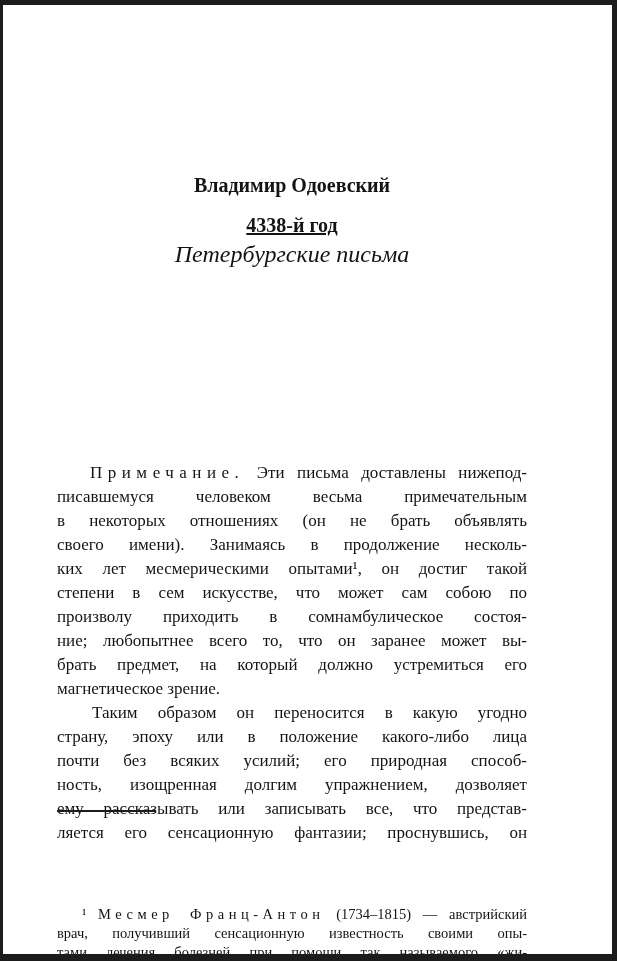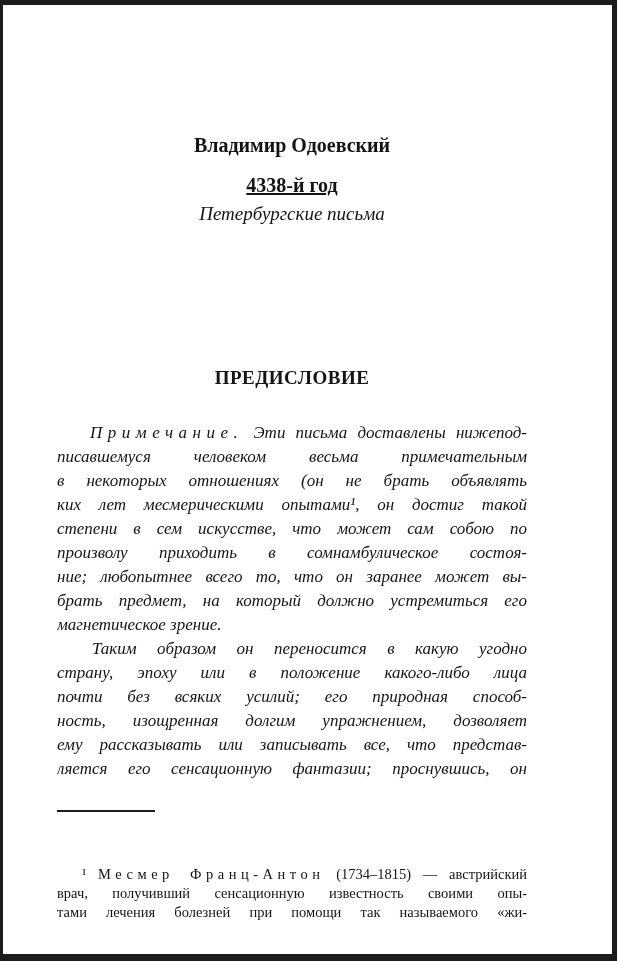--- a/index.html
+++ b/index.html
@@ -14,56 +14,55 @@
     height: 961px;
     box-sizing: border-box;
     background: #ffffff;
     border-top: 5px solid #1c1c1c;
     border-left: 3px solid #1c1c1c;
     border-right: 5px solid #1c1c1c;
     border-bottom: 7px solid #1c1c1c;
     color: #141414;
     overflow: hidden;
   }
-  .abs { position: absolute; left: 54px; width: 470px; }
+  .abs { position: absolute; left: 54px; width: 470px; margin-top: 40px; }
   .author {
     top: 129px;
     text-align: center;
     font-weight: bold;
     font-size: 20px;
     line-height: 22px;
   }
   .book-title {
     top: 169px;
     text-align: center;
     font-weight: bold;
     font-size: 20px;
     line-height: 22px;
     text-decoration: underline;
   }
   .book-subtitle {
     top: 198px;
     text-align: center;
     font-style: italic;
-    font-size: 19px;
+    font-size: 24px;
     line-height: 22px;
   }
   .heading {
     top: 362px;
     text-align: center;
     font-weight: bold;
     font-size: 19px;
     letter-spacing: 0.5px;
     line-height: 22px;
   }
   .body-text {
     top: 416px;
     font-size: 17px;
     line-height: 24px;
-    font-style: italic;
   }
   .bl { height: 24px; overflow: hidden; }
   .j { text-align: justify; text-align-last: justify; }
   .left { text-align: center; text-align-last: left; }
   .indent1 { padding-left: 33px; box-sizing: border-box; }
   .indent2 { padding-left: 35px; box-sizing: border-box; }
   .indent3 { padding-left: 25px; box-sizing: border-box; }
   .spaced { letter-spacing: 5.5px; }
   .spaced2 { letter-spacing: 4.5px; }
   .fnrule {
@@ -83,26 +82,26 @@
 </style>
 </head>
 <body>
 
 <div class="page">
 
   <div class="abs author">Владимир Одоевский</div>
   <div class="abs book-title">4338-й год</div>
   <div class="abs book-subtitle">Петербургские письма</div>
 
-  <div class="abs heading">ПРЕДИСЛОВИЕ</div>
 
   <div class="abs body-text">
     <div class="bl j indent1"><span class="spaced">Примечание.</span><span> Эти письма доставлены нижепод-</span></div>
     <div class="bl j">писавшемуся человеком весьма примечательным</div>
     <div class="bl j">в некоторых отношениях (он не брать объявлять</div>
+    <div class="bl j">своего имени). Занимаясь в продолжение несколь-</div>
     <div class="bl j">ких лет месмерическими опытами¹, он достиг такой</div>
     <div class="bl j">степени в сем искусстве, что может сам собою по</div>
     <div class="bl j">произволу приходить в сомнамбулическое состоя-</div>
     <div class="bl j">ние; любопытнее всего то, что он заранее может вы-</div>
     <div class="bl j">брать предмет, на который должно устремиться его</div>
     <div class="bl left">магнетическое зрение.</div>
     <div class="bl j indent2">Таким образом он переносится в какую угодно</div>
     <div class="bl j">страну, эпоху или в положение какого-либо лица</div>
     <div class="bl j">почти без всяких усилий; его природная способ-</div>
     <div class="bl j">ность, изощренная долгим упражнением, дозволяет</div>

